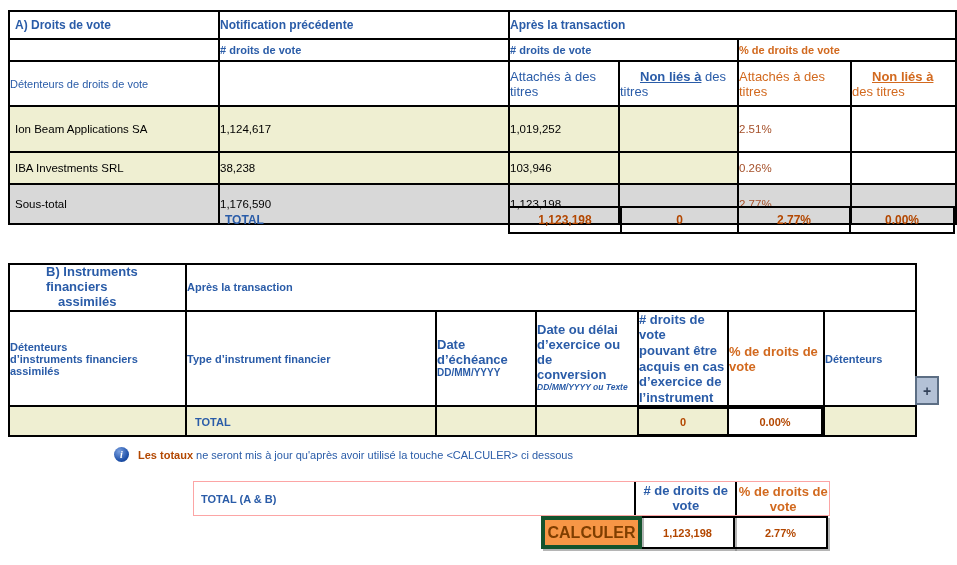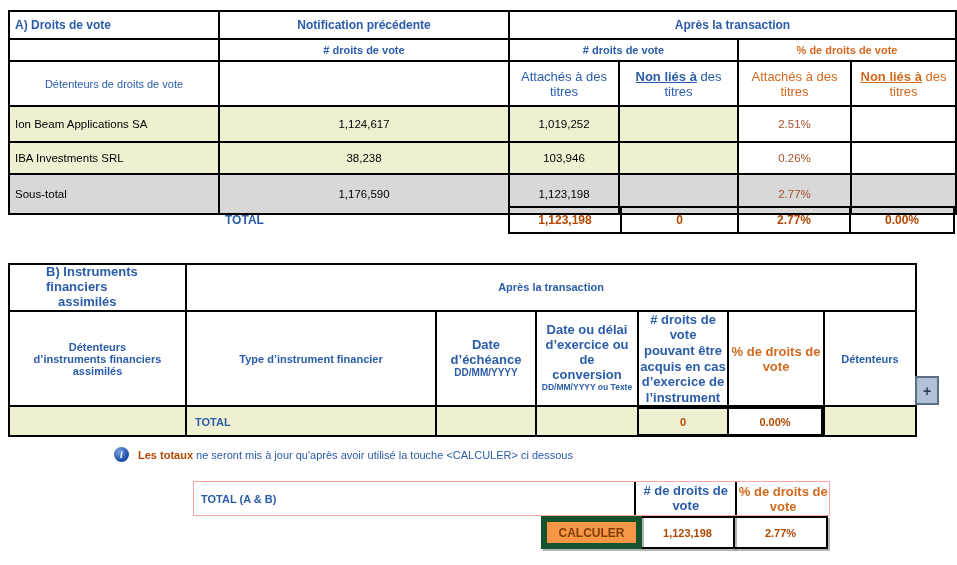--- a/index.html
+++ b/index.html
@@ -1,54 +1,54 @@
 <!DOCTYPE html>
 <html><head>
 <meta charset="utf-8">
 <style>
   * { margin:0; padding:0; box-sizing:border-box; }
   html,body { width:957px; height:565px; background:#ffffff;
     font-family:"Liberation Sans","DejaVu Sans",sans-serif; position:relative; }
   .abs { position:absolute; }
   table { border-collapse:collapse; table-layout:fixed; }
-  td { border:2px solid #000; vertical-align:middle; text-align:center; overflow:hidden; }
+  td { border:2px solid #000; vertical-align:middle; overflow:hidden; }
   .blue  { color:#2a5ca8; }
   .orange{ color:#d2691e; }
   .val   { color:#a5502a; }
   .tval  { color:#b34700; font-weight:bold; }
   .b     { font-weight:bold; }
-  .u     { text-decoration:underline; }
+  .u     { text-decoration:underline;padding-left:20px; }
   .beige { background:#efefd2; }
   .grayr { background:#d8d8d8; }
   .left  { text-align:left; padding-left:5px; }
   .preline { white-space:pre-line; }
   .f12 { font-size:12px; } .f115{ font-size:11.5px; } .f11 { font-size:11px; }
-  .f105{ font-size:13px;} .f10 { font-size:10px; }  .f85 { font-size:8.5px; }
+  .f105{ font-size:13px;} .f10 { font-size:10px; }  .f85 { font-size:8.5px;font-style:italic; }
 
   
   .totrow { display:flex; align-items:stretch; }
   .totlabel { display:flex; align-items:center; }
   .totcells { display:flex; border:2px solid #000; }
   .totcells > div { display:flex; align-items:center; justify-content:center; border-left:2px solid #000; }
   .totcells > div:first-child { border-left:none; }
 
   
   .colflex { display:flex; flex-direction:column; height:100%; }
   .colflex .mid { margin:auto; }
   .colflex .fmt { padding-bottom:3px; }
 
   .plusbtn { background:#b3c1d6; border:2px solid #5c6e84; color:#33425a;
     font-size:14px; font-weight:bold; display:flex; align-items:center; justify-content:center;
     cursor:pointer; }
   .infoicon { width:15px; height:15px; border-radius:50%;
     background:radial-gradient(circle at 35% 30%, #7aa0e0, #1d4fa8 65%, #123a80);
     color:#fff; font-size:10px; font-weight:bold; font-style:italic;
     display:flex; align-items:center; justify-content:center; font-family:"Liberation Serif",serif; }
-  .calcbtn { background:#f79646; border:6px solid #14532d; color:#7f3e00;
-    font-weight:bold; font-size:12px; display:flex; align-items:center; justify-content:center;
+  .calcbtn { background:#f79646; border:4px solid #14532d; color:#7f3e00;
+    font-weight:bold; font-size:16px; display:flex; align-items:center; justify-content:center;
     cursor:pointer; box-shadow:2px 2px 0 rgba(120,120,120,.55); }
   .shadowed { box-shadow:2px 2px 0 rgba(120,120,120,.55); }
 </style>
 </head>
 <body>
 
 <table class="abs" style="left:8px; top:10px; width:947px;">
   <colgroup>
     <col style="width:210px">
       <col style="width:290px">
@@ -70,21 +70,21 @@
     <td colspan="2" class="orange b f11">% de droits de vote</td>
   </tr>
   <tr style="height:45px">
     <td class="blue f11">Détenteurs de droits de vote</td>
     <td></td>
     <td class="blue f105">Attachés à des titres</td>
     <td class="blue f105"><span class="b u">Non liés à</span><span> des titres</span></td>
     <td class="orange f105"><span class="preline" style="display:inline-block;max-width:88px;">Attachés à des titres</span></td>
     <td class="orange f105"><span class="b u">Non liés à</span><span> des titres</span></td>
   </tr>
-  <tr style="height:36px">
+  <tr style="height:46px">
     <td class="left beige f115">Ion Beam Applications SA</td>
     <td class="beige f115">1,124,617</td>
     <td class="beige f115">1,019,252</td>
     <td class="beige f115"></td>
     <td class="val f115">2.51%</td>
     <td class="val f115"></td>
   </tr>
   <tr style="height:32px">
     <td class="left beige f115">IBA Investments SRL</td>
     <td class="beige f115">38,238</td>

